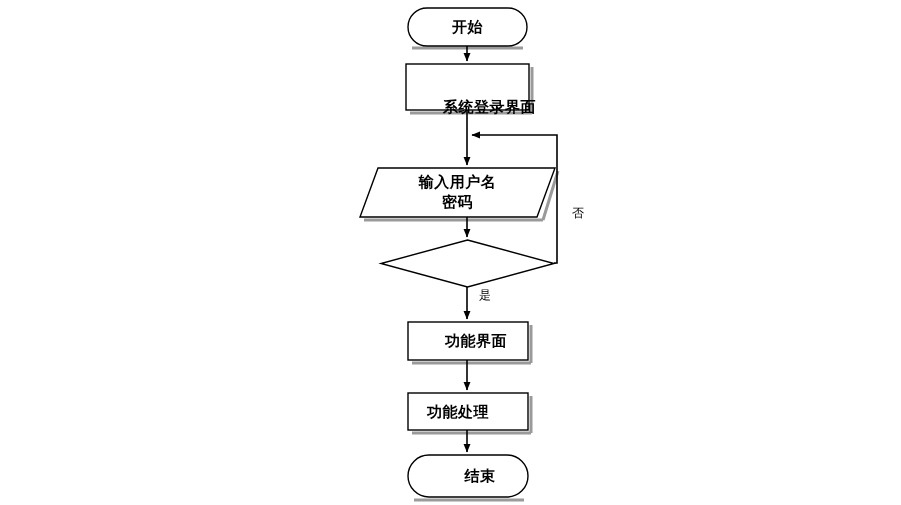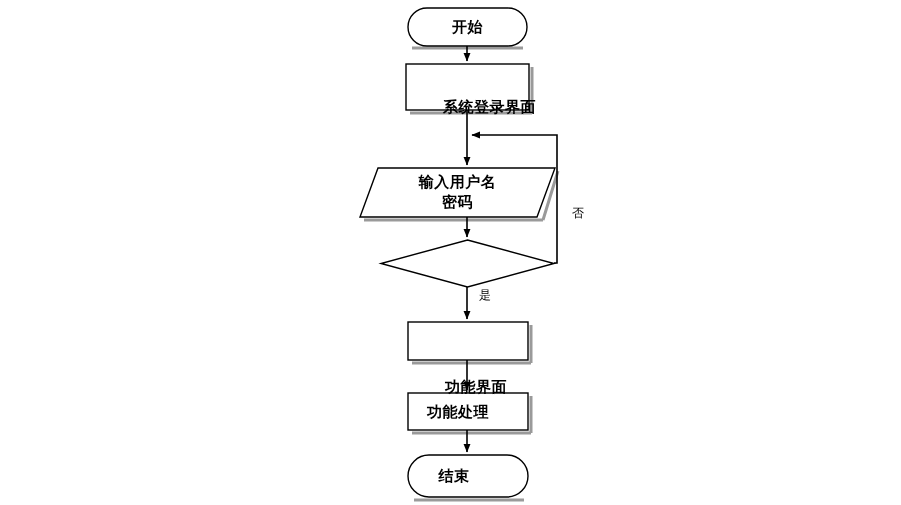--- a/index.html
+++ b/index.html
@@ -112,23 +112,23 @@
   </svg>
 
   <div class="node-label" style="left:408px; top:17px; width:119px;">开始</div>
 
   <div class="node-label" style="left:428px; top:77px; width:123px;margin-top:20px;">系统登录界面</div>
 
   <div class="node-label" style="left:378px; top:172px; width:159px;">输入用户名
 密码</div>
 
 
-  <div class="node-label" style="left:408px; top:331px; width:136px;margin-top:46px;">功能界面</div>
+  <div class="node-label" style="left:408px; top:331px; width:136px;">功能界面</div>
 
   <div class="node-label" style="left:408px; top:402px; width:100px;">功能处理</div>
 
-  <div class="node-label" style="left:404px; top:466px; width:100px;">结束</div>
+  <div class="node-label" style="left:430px; top:466px; width:100px;">结束</div>
 
   <div class="edge-label" style="left:572px; top:206px;">否</div>
 
   <div class="edge-label" style="left:479px; top:288px;">是</div>
 
 </div>
 
 </body></html>

